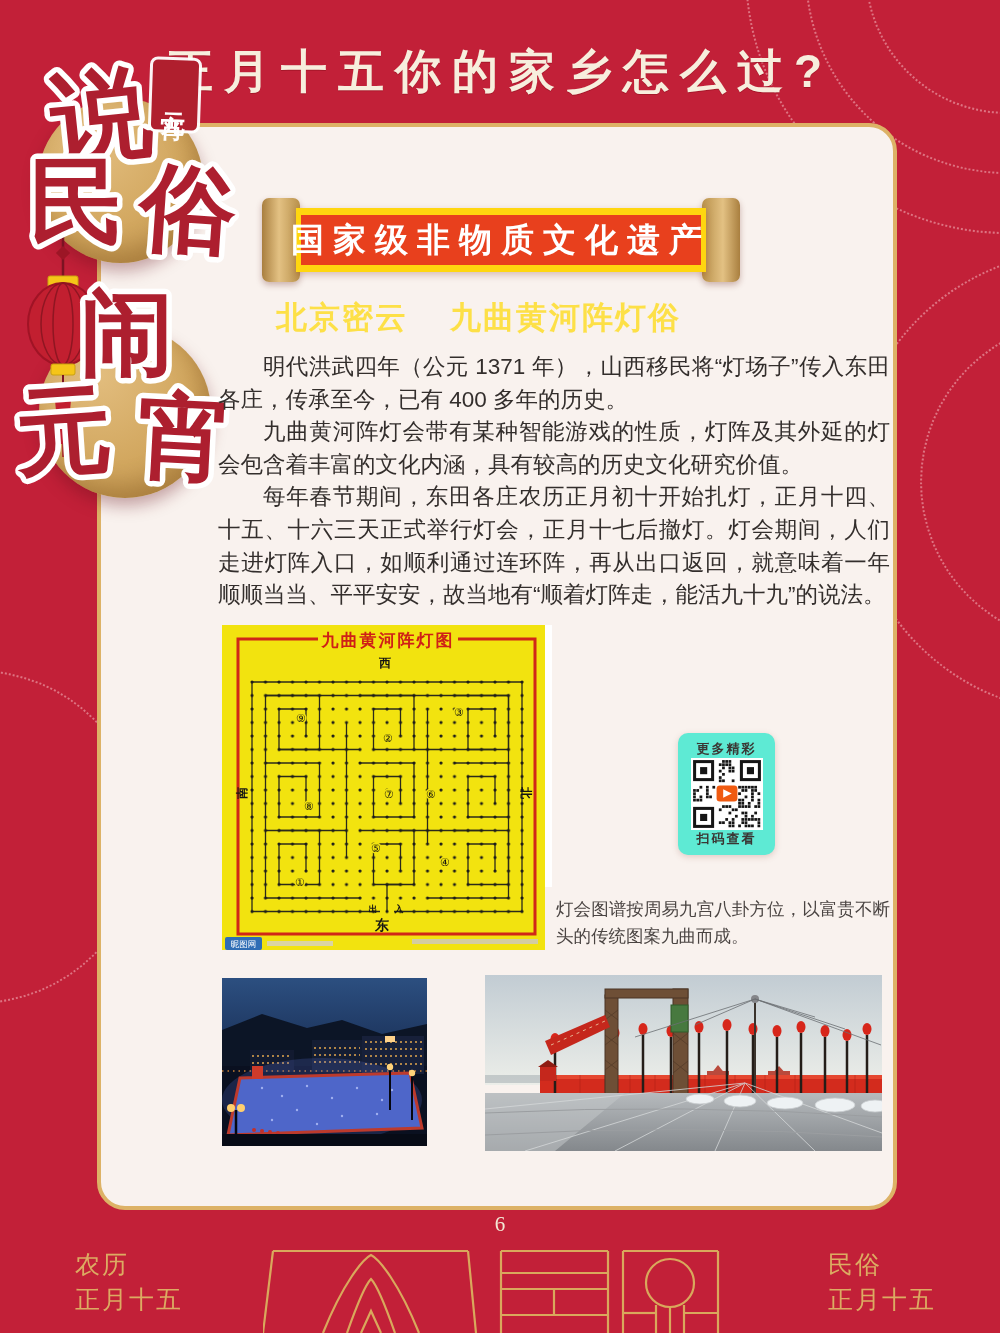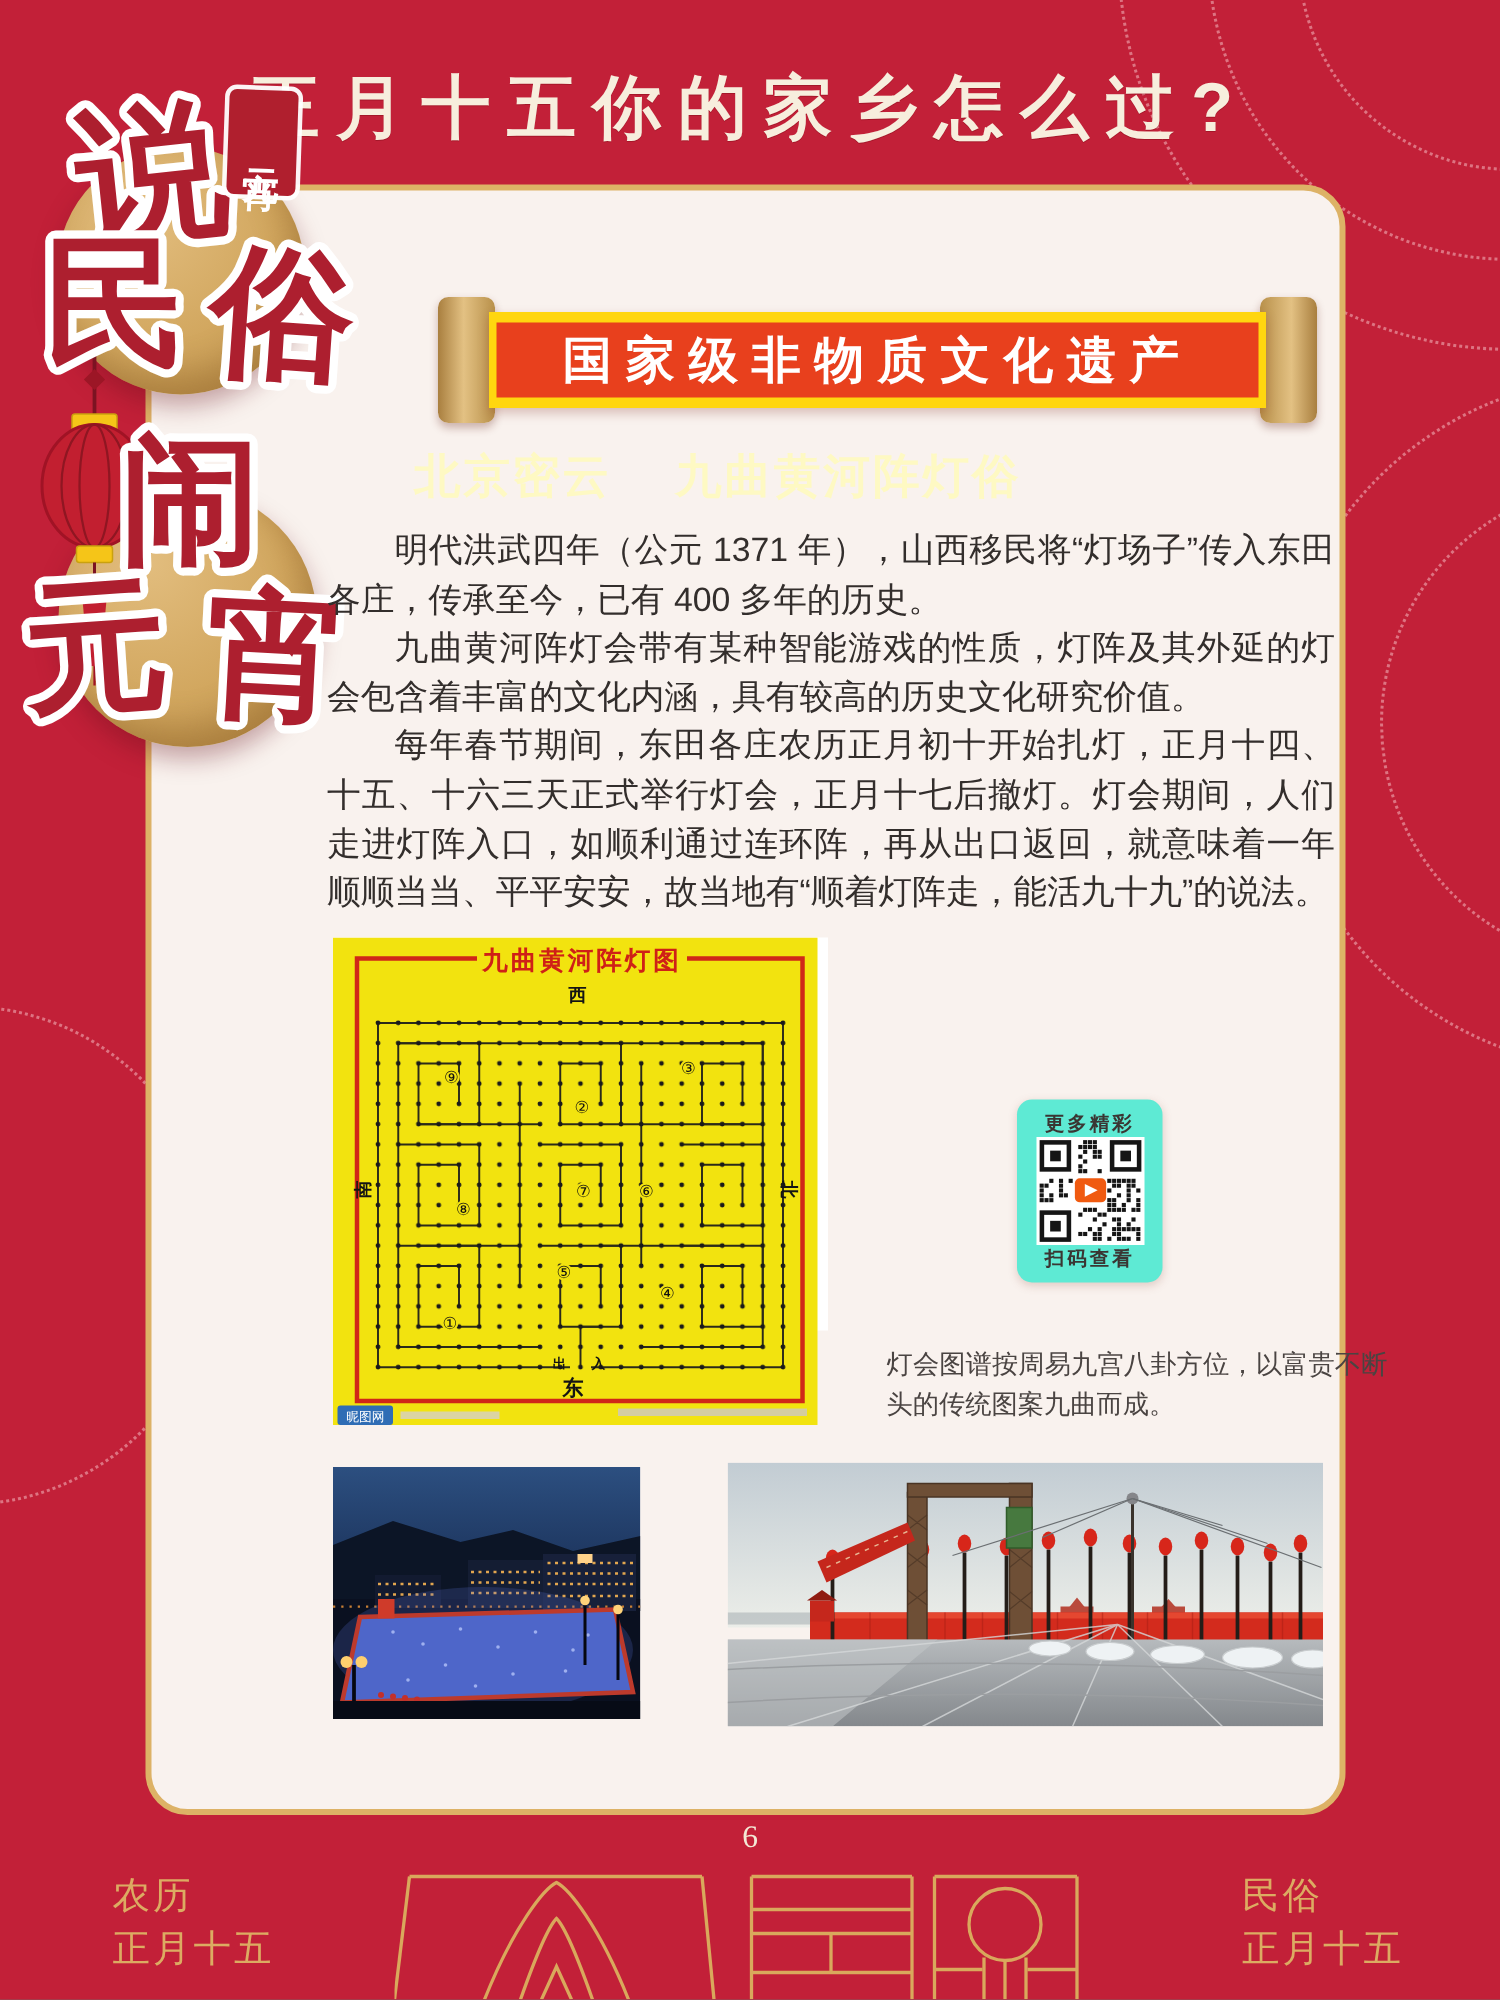--- a/index.html
+++ b/index.html
@@ -19,49 +19,49 @@
     background:radial-gradient(circle at 35% 28%,#e2bd7e 0%,#d2a75f 55%,#ba8f4c 100%);
     box-shadow:0 8px 16px rgba(100,15,25,.35), inset -8px -12px 22px rgba(140,95,35,.45);}
   .c1{left:38px;top:98px;width:165px;height:165px;}
   .c2{left:39px;top:326px;width:172px;height:172px;}
   .emblem-svg{position:absolute;left:0;top:30px;}
   .seal{position:absolute;left:152px;top:60px;width:46px;height:70px;background:#b01f2e;
     border-radius:5px;box-shadow:0 0 0 3px rgba(255,255,255,.95);color:#fff;
     display:flex;align-items:center;justify-content:center;transform:rotate(2deg);}
   .seal span{writing-mode:vertical-rl;font-size:25px;font-weight:bold;letter-spacing:3px;}
   
-  .banner{position:absolute;left:262px;top:198px;width:586px;height:84px;margin-left:30px;}
+  .banner{position:absolute;left:262px;top:198px;width:478px;height:84px;}
   .roll{position:absolute;top:0;width:38px;height:84px;border-radius:7px;
     background:linear-gradient(90deg,#a97f3f 0%,#e3c183 45%,#b8904a 100%);
     box-shadow:0 3px 6px rgba(100,30,20,.3);}
   .roll.left{left:0;}
   .roll.right{right:0;background:linear-gradient(90deg,#b8904a 0%,#e3c183 55%,#a97f3f 100%);}
   .bar{position:absolute;left:34px;right:34px;top:10px;bottom:10px;background:#ffd60f;
     box-shadow:0 3px 7px rgba(120,30,20,.25);}
   .bar-inner{position:absolute;left:5px;right:5px;top:7px;bottom:7px;background:#e8401d;
     display:flex;align-items:center;justify-content:center;color:#fff;
     font-size:33px;font-weight:bold;letter-spacing:9px;white-space:nowrap;}
   
   .heading{position:absolute;left:97px;top:297px;width:763px;text-align:center;
-    color:#fef9c3;font-size:31px;font-weight:bold;letter-spacing:2px;}
+    color:#fde047;font-size:31px;font-weight:bold;letter-spacing:2px;}
   .heading .gap{display:inline-block;width:42px;}
   .body-text{position:absolute;left:218px;top:351px;width:672px;color:#332e2c;
     font-size:22.5px;line-height:32.6px;text-align:justify;}
   .body-text p{margin:0;text-indent:2em;}
   
   .maze{position:absolute;left:222px;top:625px;width:330px;height:262px;background:#fff;}
   
   .qr-panel{position:absolute;left:678px;top:733px;width:97px;height:122px;background:#5eead4;
     border-radius:10px;box-shadow:0 2px 6px rgba(150,90,80,.25);
     display:flex;flex-direction:column;align-items:center;justify-content:space-between;
     padding:7px 0;box-sizing:border-box;}
   .qr-label{font-size:13px;color:#3a3633;letter-spacing:2px;font-weight:bold;}
   
   .caption{position:absolute;left:556px;top:896px;width:334px;color:#4a4442;
-    font-size:17.5px;line-height:27px;text-align:justify;margin-left:35px;}
+    font-size:17.5px;line-height:27px;text-align:justify;}
   
   .photo{position:absolute;overflow:hidden;}
   .photo-left{left:222px;top:978px;width:205px;height:168px;}
   .photo-right{left:485px;top:975px;width:397px;height:176px;}
   
   .page-number{position:absolute;left:0;top:1212px;width:100%;text-align:center;
     color:#f3e8d5;font-size:21px;font-family:"Liberation Serif",serif;}
   .footer-text{position:absolute;color:#dcab62;font-size:25px;line-height:35px;letter-spacing:2px;}
   .footer-left{left:75px;top:1247px;}
   .footer-right{left:828px;top:1247px;}

